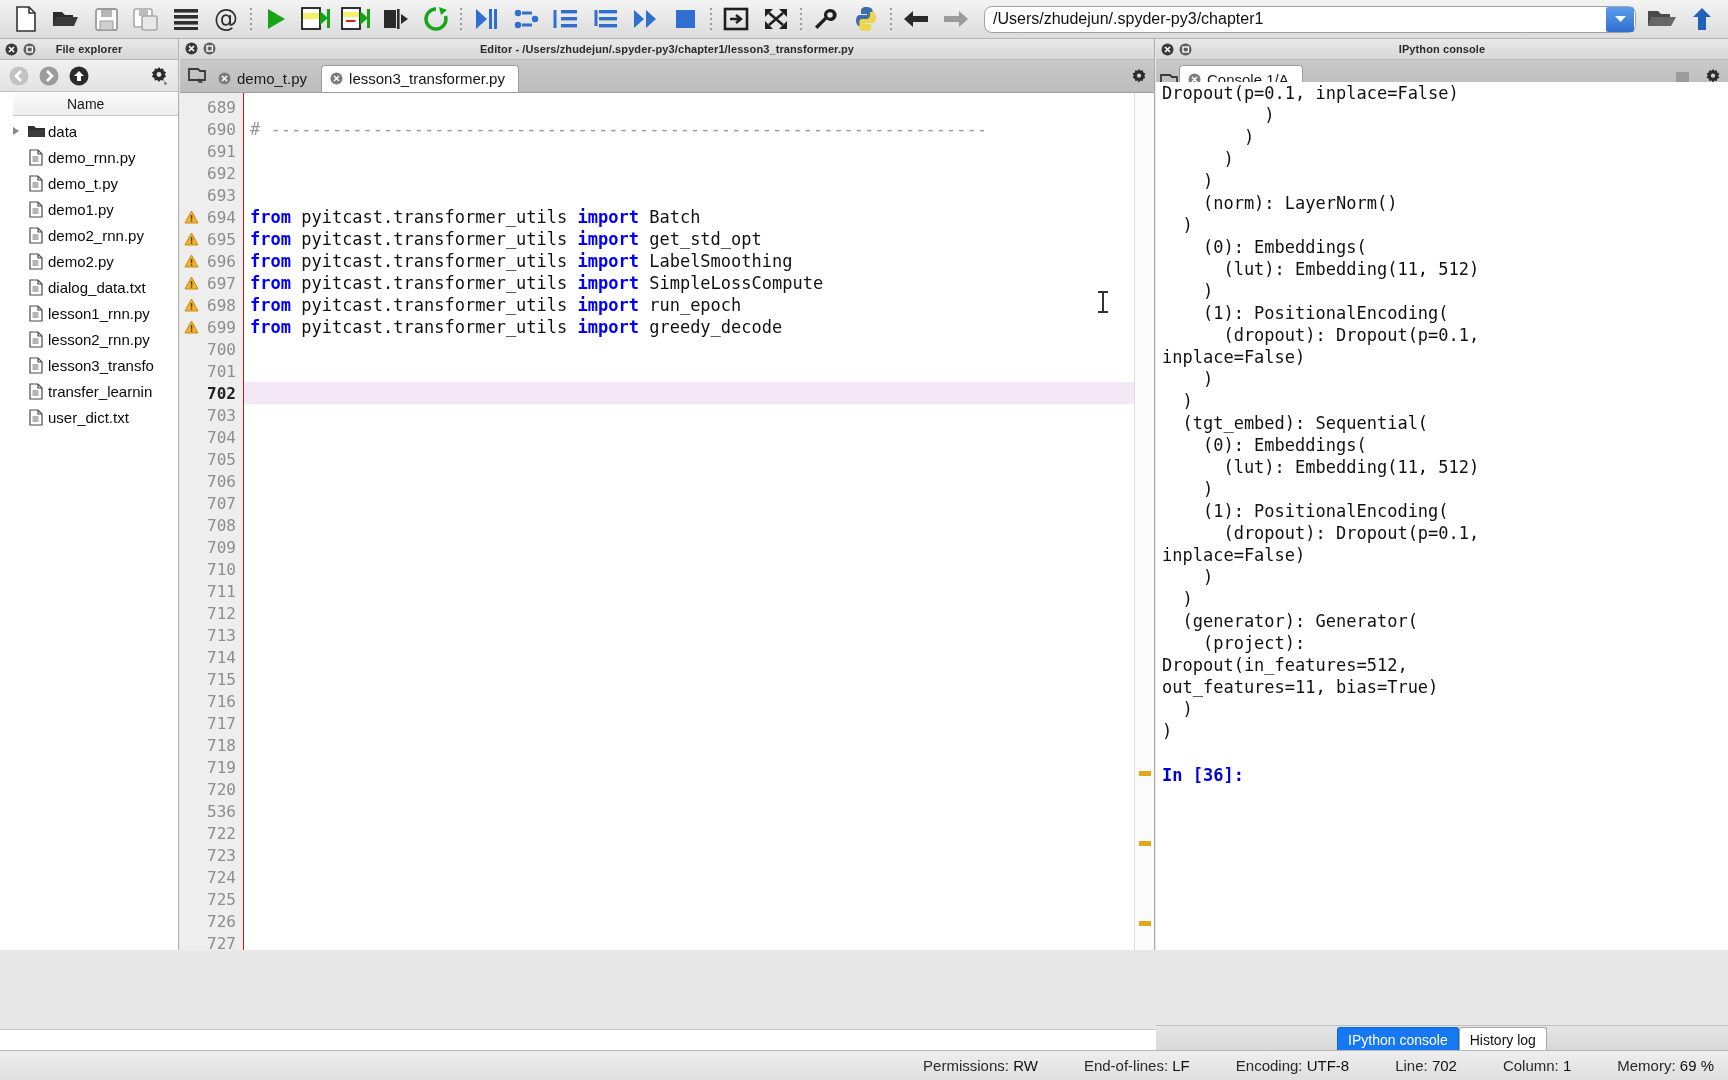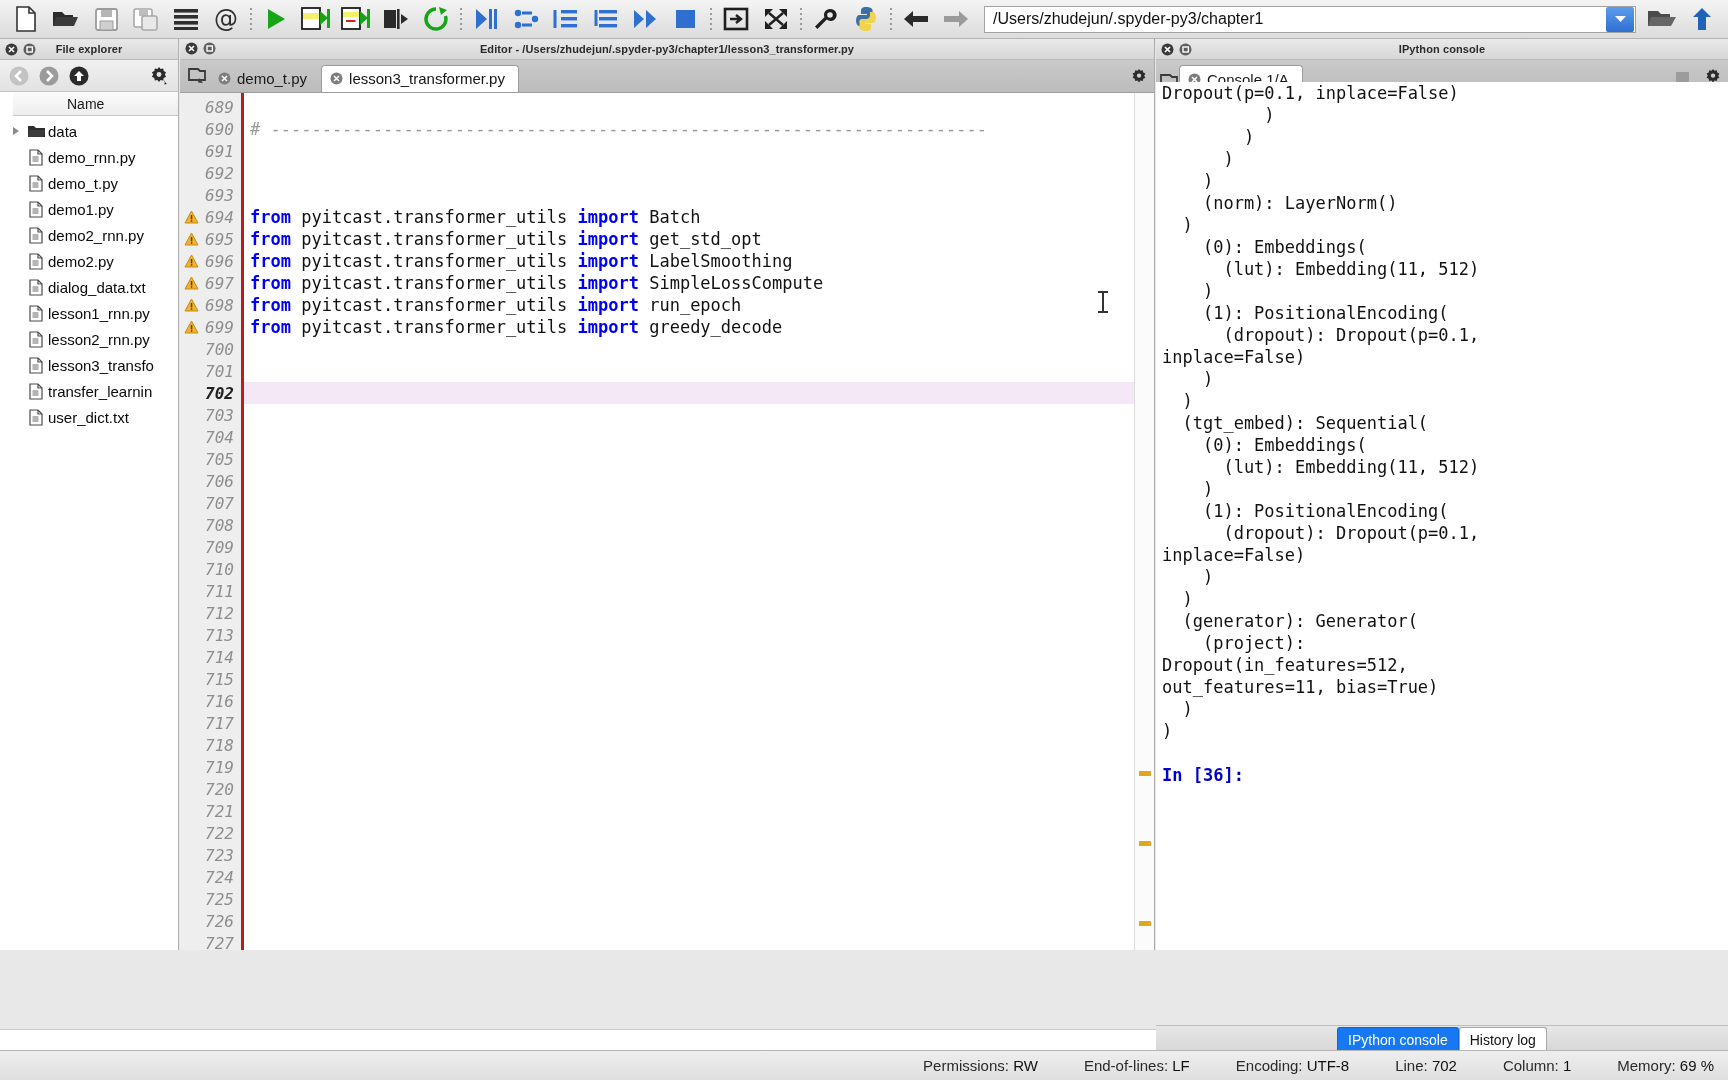--- a/index.html
+++ b/index.html
@@ -25,21 +25,21 @@
   .tb-sep {
     width: 10px; height: 26px; flex: 0 0 auto;
     display: flex; align-items: center; justify-content: center;
   }
   .tb-sep i {
     display:block; width: 2px; height: 22px;
     background-image: repeating-linear-gradient(to bottom,#9a9a9a 0px,#9a9a9a 2px,transparent 2px,transparent 5px);
   }
   .pathbar {
     flex: 1 1 auto; height: 27px; margin: 0 6px 0 8px;
-    background: #ffffff; border: 1px solid #a2a2a2; border-radius: 0;
+    background: #ffffff; border: 1px solid #a2a2a2; border-radius: 8px;
     display: flex; align-items: center; position: relative;
   }
   .pathbar .ptxt {
     font-size: 16px; color: #101010; padding-left: 8px;
     font-family: "Liberation Sans", sans-serif; white-space: nowrap; overflow: hidden;
     flex: 1 1 auto;
   }
   .pathbar .pdrop {
     width: 28px; height: 25px; margin-right: 1px;
     background: linear-gradient(to bottom,#5c9ded,#2f6fd0);
@@ -105,23 +105,22 @@
     font-size: 15px; color: #161616; white-space: nowrap;
     border-radius: 4px 4px 0 0; margin-right: 1px;
   }
   .tab.active { background: #ffffff; border: 1px solid #9b9b9b; border-bottom: none; }
   .tab.inactive { background: transparent; color: #1a1a1a; }
   .tab .xico { margin-right: 6px; display: flex; }
   .ed-gear { position: absolute; right: 6px; bottom: 6px; }
 
   .ed-body { flex: 1 1 auto; display: flex; position: relative; overflow: hidden; background:#fff; }
   .gutter {
-    width: 64px; flex: 0 0 auto; background: #eeeeee; border-right: 3px solid #b91c1c;
+    width: 64px; flex: 0 0 auto; background: #eeeeee; border-right: 1px solid #b91c1c;
     padding-top: 4px;
-    font-style: italic;
   }
   .gline {
     height: 22px; display: flex; align-items: center; justify-content: flex-end;
     padding-right: 7px; font-family: "DejaVu Sans Mono", monospace;
     font-size: 16px; color: #8d8d8d; position: relative;
   }
   .gline.cur { color: #222; font-weight: bold; }
   .gline .warn { position: absolute; left: 4px; top: 3px; }
   .code {
     flex: 1 1 auto; padding-top: 3px; position: relative; overflow: hidden;
@@ -783,21 +782,21 @@
           <div class="gline">
             <span>718</span>
           </div>
           <div class="gline">
             <span>719</span>
           </div>
           <div class="gline">
             <span>720</span>
           </div>
           <div class="gline">
-            <span>721</span>
+            <span>536</span>
           </div>
           <div class="gline">
             <span>722</span>
           </div>
           <div class="gline">
             <span>723</span>
           </div>
           <div class="gline">
             <span>724</span>
           </div>

